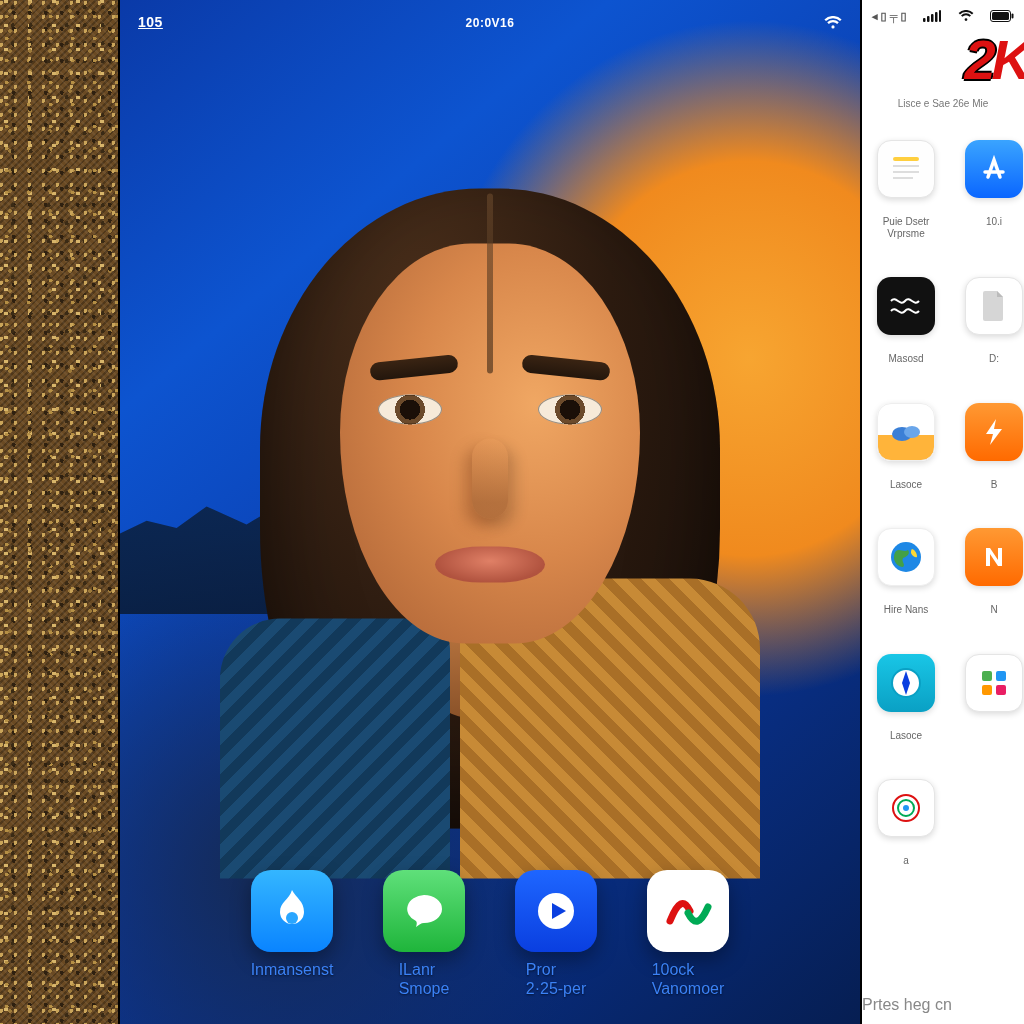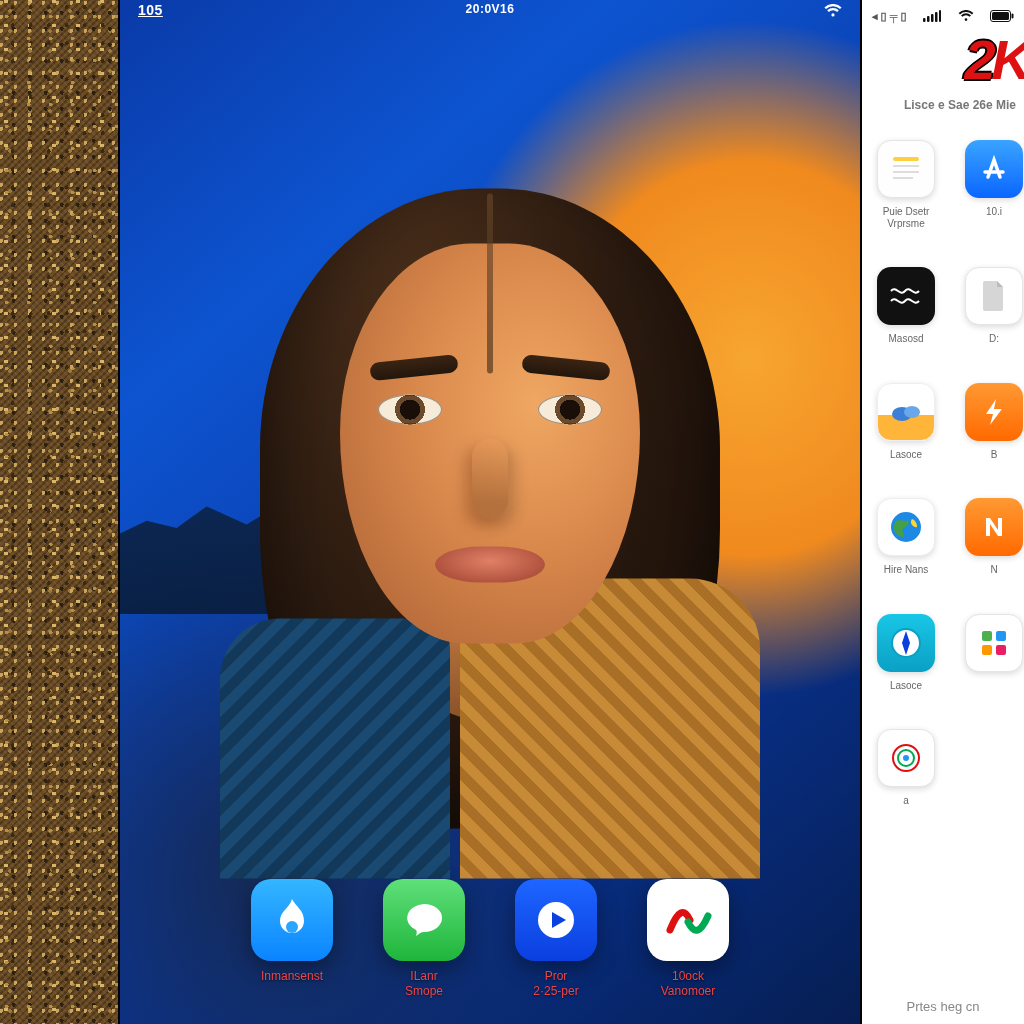--- a/index.html
+++ b/index.html
@@ -69,64 +69,64 @@
     width:110px; height:36px; border-radius:50%/60%;
     background:radial-gradient(ellipse at 50% 40%, #e08066 0%, #b1533f 70%); }
   .sweater-l { position:absolute; left:10px; bottom:-10px; width:230px; height:260px;
     border-radius:60px 30px 0 0; background:repeating-linear-gradient(135deg,#1a4a72 0 10px,#12395a 10px 20px); }
   .sweater-r { position:absolute; right:10px; bottom:-10px; width:300px; height:300px;
     border-radius:30px 70px 0 0; background:repeating-linear-gradient(45deg,#c78a36 0 10px,#a96f27 10px 20px); }
   .neck { position:absolute; left:50%; bottom:150px; transform:translateX(-50%);
     width:150px; height:120px; background:linear-gradient(#c67f45,#8a5229); border-radius:0 0 60px 60px; }
 
   .status-dark { position:absolute; top:2px; left:0; right:0; height:28px; display:flex;
-    align-items:flex-start; justify-content:space-between; padding:0 18px; color:#fff; font-size:14px; font-weight:600; letter-spacing:.5px;text-decoration:underline; }
+    align-items:flex-end; justify-content:space-between; padding:0 18px; color:#fff; font-size:14px; font-weight:600; letter-spacing:.5px;text-decoration:underline; }
   .status-dark .center { position:absolute; left:50%; transform:translateX(-50%); font-size:12px; }
   .sig-ic, .wifi-ic, .batt-ic { display:inline-block; vertical-align:middle; }
 
   .dock { position:absolute; left:50%; bottom:26px; transform:translateX(-50%); display:flex; gap:34px; }
   .app { width:98px; display:flex; flex-direction:column; align-items:center; gap:8px; }
   .app .tile { width:82px; height:82px; border-radius:20px; display:flex; align-items:center; justify-content:center;
     box-shadow:0 8px 20px rgba(0,0,0,.35); }
-  .app .lbl { font-size:12px; color:#ef4444; text-align:center; line-height:1.2; text-shadow:0 1px 2px rgba(0,0,0,.6); }
+  .app .lbl { font-size:16px; color:#3b82f6; text-align:left; line-height:1.2; text-shadow:0 1px 2px rgba(0,0,0,.6); }
 
   .tile.blue   { background:linear-gradient(180deg,#34b6ff,#0a84ff); }
   .tile.green  { background:linear-gradient(180deg,#5fe07a,#1fb53b); }
   .tile.deepblue { background:linear-gradient(180deg,#1e66ff,#0a3fe0); }
   .tile.white  { background:#fff; }
 
   
   .side-col { position:relative; width:164px; height:100%; background:#fff; border-left:2px solid #000; }
   .status-light { position:absolute; top:3px; left:0; right:0; height:26px; display:flex;
     justify-content:space-between; align-items:center; padding:0 10px; color:#111; font-size:13px; font-weight:600; }
   .brand-2k { position:absolute; top:32px; right:-4px; font-size:56px; font-weight:900; font-style:italic; letter-spacing:-4px; line-height:1; }
   .brand-2k .k { color:#d11; }
   .brand-2k .two { color:#d11; text-shadow:-2px 0 #000, 2px 0 #000, 0 2px #000, 0 -2px #000; }
-  .brand-sub { position:absolute; top:98px; right:8px; left:8px; text-align:right; font-size:12px; color:#777;font-weight:bold; }
+  .brand-sub { position:absolute; top:98px; right:8px; left:8px; text-align:center; font-size:10px; color:#777; }
 
   .side-grid { position:absolute; top:140px; left:14px; right:0; }
   .side-row { display:flex; gap:28px; margin-bottom:38px; }
-  .s-app { width:60px; display:flex; flex-direction:column; align-items:center; gap:8px; }
+  .s-app { width:60px; display:flex; flex-direction:column; align-items:center; gap:18px; }
   .s-tile { width:58px; height:58px; border-radius:14px; display:flex; align-items:center; justify-content:center;
     box-shadow:0 2px 6px rgba(0,0,0,.15); }
   .s-lbl { font-size:10px; color:#666; text-align:center; line-height:1.15; max-width:68px; }
 
   
   .st-notes { background:#fefefe; border:1px solid #e5e5e5; }
   .st-blue  { background:linear-gradient(180deg,#3aa4ff,#0a66ff); }
   .st-black { background:#111; }
   .st-white { background:#fff; border:1px solid #e5e5e5; }
   .st-weather{ background:linear-gradient(180deg,#fff 0 55%, #ffb43a 55% 100%); border:1px solid #eee; }
   .st-orange{ background:linear-gradient(180deg,#ff9933,#ff6a00); }
   .st-globe { background:#fff; border:1px solid #eee; }
   .st-compass{ background:linear-gradient(180deg,#19c6e6,#0aa0c4); }
   .st-red   { background:#e43; }
   .st-multi { background:#fff; border:1px solid #eee; }
 
-  .footer-note { position:absolute; bottom:10px; left:0; right:0; text-align:center; font-size:13px; color:#888; }
+  .footer-note { position:absolute; bottom:10px; left:0; right:0; text-align:left; font-size:16px; color:#888; }
 
   svg { display:block; }
 </style>
 </head>
 <body>
 
 <div class="stage">
 
   <div class="left-strip"></div>
 

